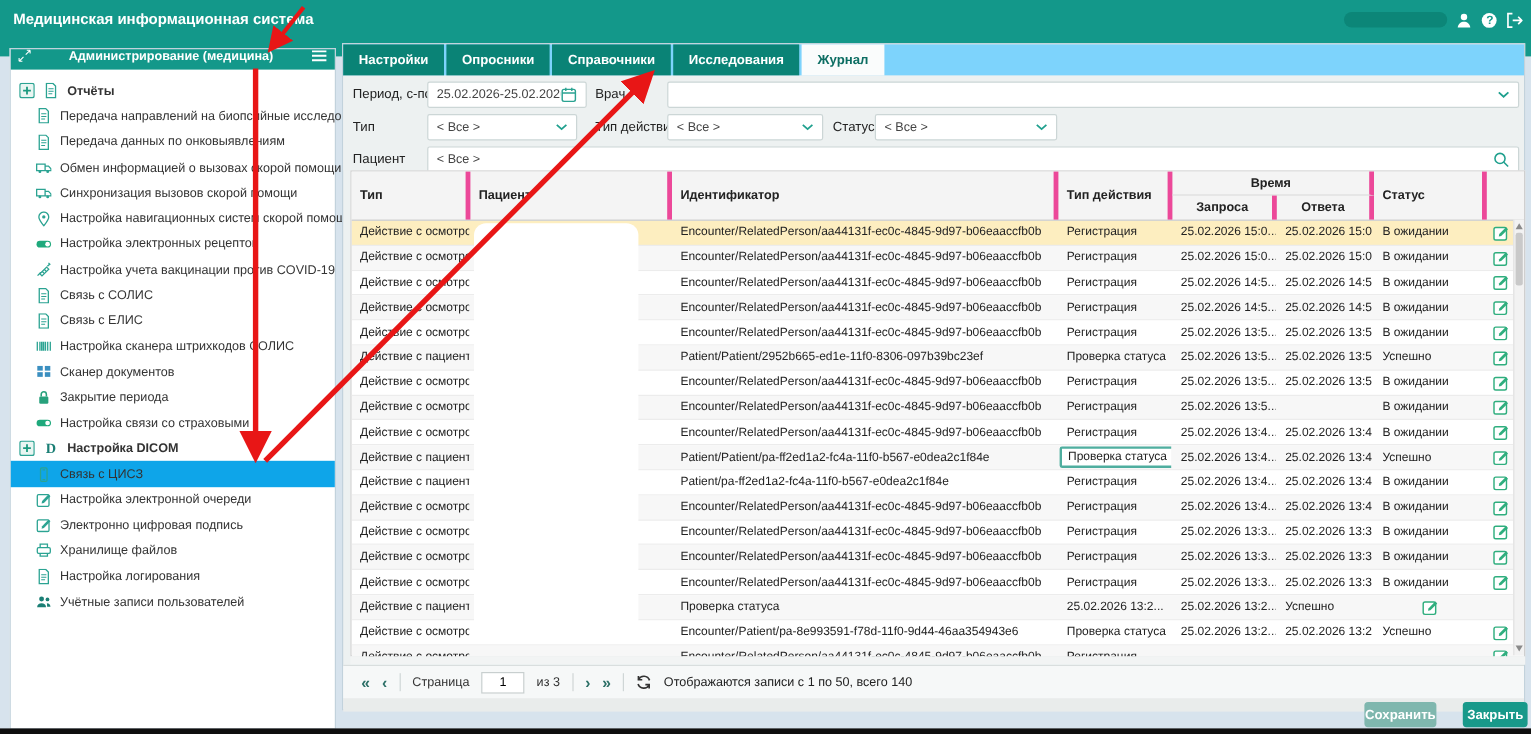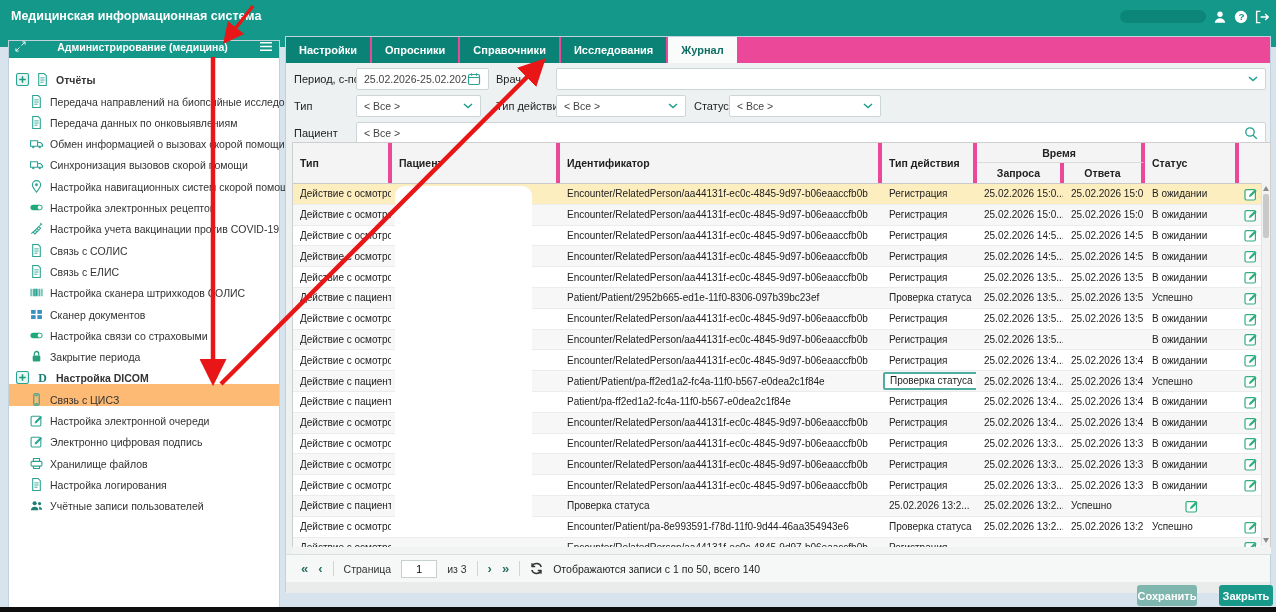--- a/index.html
+++ b/index.html
@@ -13,28 +13,28 @@
 .tb-ico svg{width:14px;height:14px;display:block}
 
 .sidebar{position:absolute;left:8px;top:40px;width:272px;height:568px;background:#fff;border:1px solid #c2d2dc;box-sizing:border-box}
 .sb-header{height:17px;background:#13988a;display:flex;align-items:flex-start;padding:0 6px}
 .sb-exp{width:11px;height:11px}
 .sb-exp svg{width:11px;height:11px;display:block}
 .sb-title{flex:1;text-align:center;color:#fff;font-size:10.5px;font-weight:bold}
 .sb-menu{width:14px;height:11px}
 .sb-menu svg{width:14px;height:11px;display:block}
 .sb-items{padding-top:7px}
-.sb-item{height:21.3px;display:flex;align-items:flex-end;gap:7px;padding-left:21px;font-size:10.5px;color:#333;cursor:pointer;white-space:nowrap}
+.sb-item{height:21.3px;display:flex;align-items:center;gap:7px;padding-left:21px;font-size:10.5px;color:#333;cursor:pointer;white-space:nowrap}
 .sb-item.group{padding-left:7px;font-weight:bold}
-.sb-item.selected{background:#fdba74}
+.sb-item.selected{background:#0ea5e9}
 .sb-icon{width:13px;height:13px;flex:0 0 auto}
 .sb-icon svg{width:13px;height:13px;display:block}
 
 .main{position:absolute;left:285px;top:36px;width:986px;height:556px;background:#edf1f1;border:1px solid #c2d2dc;box-sizing:border-box}
-.tabbar{position:absolute;left:0;top:0;width:100%;height:26px;background:#ec4899;display:flex}
+.tabbar{position:absolute;left:0;top:0;width:100%;height:26px;background:#7dd3fc;display:flex}
 .tab{height:26px;line-height:26px;padding:0 13px;background:#0a8376;color:#fff;font-size:11px;font-weight:bold;margin-right:2px;cursor:pointer}
 .tab.active{background:#fafcfc;color:#0d6e63}
 .filters{position:absolute;left:0;top:26px;width:100%;height:79px;background:#edf1f1}
 .f-label{position:absolute;font-size:11px;color:#222;line-height:22px}
 .f-input{position:absolute;height:22px;background:#fff;border:1px solid #ccd6d6;border-radius:2px;box-sizing:border-box;font-size:10.5px;color:#444;display:flex;align-items:center;padding:0 7px}
 .f-val{flex:1;overflow:hidden;white-space:nowrap}
 .f-ico{width:14px;height:14px;flex:0 0 auto}
 .f-ico svg{width:14px;height:14px;display:block}
 .f-chev{width:10px;height:7px;flex:0 0 auto}
 .f-chev svg{width:10px;height:7px;display:block}
@@ -238,35 +238,35 @@
               <rect x="1" y="1.8" width="4.2" height="3.6" fill="#3b8fc0"></rect>
               <rect x="6.8" y="1.8" width="4.2" height="3.6" fill="#3b8fc0"></rect>
               <rect x="1" y="6.6" width="4.2" height="3.6" fill="#3b8fc0"></rect>
               <rect x="6.8" y="6.6" width="4.2" height="3.6" fill="#3b8fc0"></rect>
             </svg>
           </span>
           <span>Сканер документов</span>
         </div>
         <div class="sb-item">
           <span class="sb-icon">
+            <svg viewBox="0 0 12 12">
+              <rect x="2.5" y="5" width="7" height="5.6" rx="1" fill="#27a17c"></rect>
+              <path d="M4 5V3.4a2 2 0 014 0V5" fill="none" stroke="#27a17c" stroke-width="1.2"></path>
+            </svg>
+          </span>
+          <span>Закрытие периода</span>
+        </div>
+        <div class="sb-item">
+          <span class="sb-icon">
             <svg viewBox="0 0 14 12">
               <rect x=".5" y="3" width="13" height="6" rx="3" fill="#1fa97c"></rect>
               <circle cx="10.4" cy="6" r="2.1" fill="#fff"></circle>
             </svg>
           </span>
           <span>Настройка связи со страховыми</span>
-        </div>
-        <div class="sb-item">
-          <span class="sb-icon">
-            <svg viewBox="0 0 12 12">
-              <rect x="2.5" y="5" width="7" height="5.6" rx="1" fill="#27a17c"></rect>
-              <path d="M4 5V3.4a2 2 0 014 0V5" fill="none" stroke="#27a17c" stroke-width="1.2"></path>
-            </svg>
-          </span>
-          <span>Закрытие периода</span>
         </div>
         <div class="sb-item group">
           <span class="sb-icon">
             <svg viewBox="0 0 12 12">
               <rect x=".5" y=".5" width="11" height="11" rx="1.5" fill="#e9f6f2" stroke="#2ba392"></rect>
               <path d="M6 3v6M3 6h6" stroke="#1c9a7f" stroke-width="1.4" fill="none"></path>
             </svg>
           </span>
           <span class="sb-icon">
             <svg viewBox="0 0 12 12">

